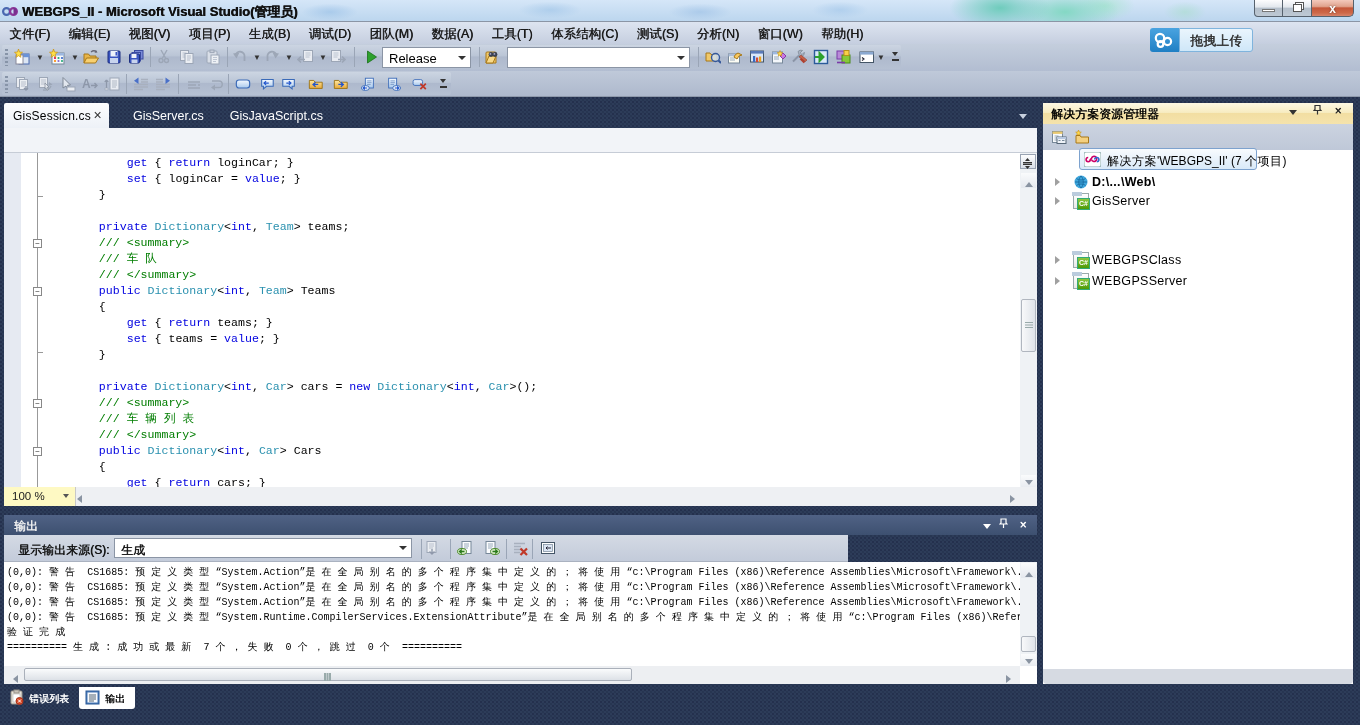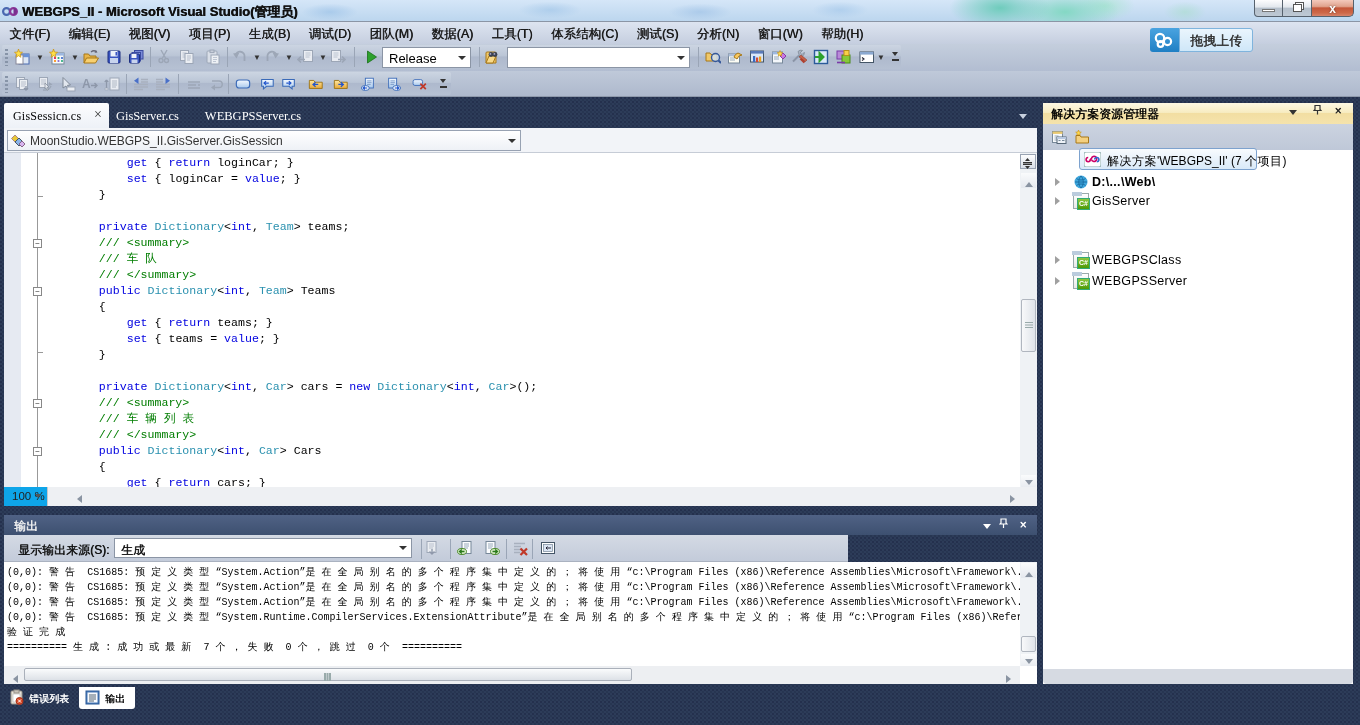--- a/index.html
+++ b/index.html
@@ -38,21 +38,21 @@
 .tstrip{position:absolute;top:1px;height:24px;border-radius:2px;background:linear-gradient(#ccd5e2,#bac5d6 45%,#aeb9cd 50%,#b6c1d3);}
 #tb2 .tstrip{height:23px}
 .chev{top:7px;width:10px;height:10px;}
 .chev::before{content:"";position:absolute;left:1px;top:1px;border:3.5px solid transparent;border-top:4.5px solid #333;}
 .chev::after{content:"";position:absolute;left:1px;top:8px;width:7px;height:1.5px;background:#333;}
 .tdn{width:7px;height:22px;top:2px;font-size:8px;color:#333;padding-top:7px}
 
 .combo{background:#fff;border:1px solid #8b95a5;}
 .carr{position:absolute;right:4px;top:50%;margin-top:-2px;width:0;height:0;border:4px solid transparent;border-top:4px solid #333;border-bottom:none;}
 
-#tabbar{left:4px;top:103px;width:1033px;height:25px;font-family:Liberation Serif, serif;}
+#tabbar{left:4px;top:103px;width:1033px;height:25px;}
 .tab{height:25px;padding:6px 12px 0 12px;font-size:12.5px;color:#fff;display:inline-block;vertical-align:top}
 #tabactive{background:linear-gradient(#fdfdfe,#edf1f7);color:#000;border-radius:2px 2px 0 0;padding:6px 26px 0 9px;position:relative;width:105px;font-size:12px;letter-spacing:.2px}
 #tabactive .x{position:absolute;right:7px;top:4px;font-size:14px;color:#333;}
 #navbar{left:4px;top:128px;width:1033px;height:25px;background:#f2f4f8;border-bottom:1px solid #c6ccd6;}
 .navcombo{top:2px;height:21px;background:linear-gradient(#fff,#eef1f6);border:1px solid #98a2b2;font-size:12px;color:#222;}
 .navcombo .txt{position:absolute;left:22px;top:3px;white-space:nowrap}
 
 #editor{left:4px;top:153px;width:1016px;height:334px;background:#fff;overflow:hidden;}
 #indmargin{left:0px;top:0;width:17px;height:334px;background:#e6eaf2;}
 #foldline{left:33px;top:0;width:1px;height:334px;background:#999;}
@@ -69,21 +69,21 @@
 .vgrip{position:absolute;top:3.5px;left:50%;margin-left:-4px;width:1.5px;height:8px;background:#9aa;box-shadow:2.5px 0 #9aa,5px 0 #9aa}
 .habtn{position:absolute;top:1px;width:15px;height:15px;text-align:center;padding-top:3px}
 .hthumb{position:absolute;top:2px;height:13px;background:linear-gradient(#fafbfc,#dde1e7);border:1px solid #aab0ba;border-radius:2px}
 .oi{position:absolute;width:16px;height:16px;top:5px}
 .whb{position:absolute;top:3px;width:16px;height:16px;text-align:center}
 .shb{position:absolute;top:1px;width:16px;height:16px;text-align:center}
 .fold{position:absolute;left:29px;width:9px;height:9px;border:1px solid #888;background:#fff;font-size:8px;line-height:7px;text-align:center;color:#333}
 .hook{position:absolute;left:33px;width:6px;height:1px;background:#999;}
 #vscroll{left:1020px;top:153px;width:17px;height:334px;background:#eff2f5;}
 #zoomrow{left:4px;top:487px;width:1033px;height:19px;background:#eef0f3;}
-#zoombox{left:0;top:0;width:44px;height:19px;background:#0ea5e9;border-right:1px solid #c8c8c8;font-size:11.5px;color:#222;padding:3px 0 0 8px;}
+#zoombox{left:0;top:0;width:72px;height:19px;background:#fef9c3;border-right:1px solid #c8c8c8;font-size:11.5px;color:#222;padding:3px 0 0 8px;}
 
 #outhead{left:4px;top:515px;width:1033px;height:20px;background:linear-gradient(#506285,#3d5070);color:#f2f2f2;font-size:12px;padding:3px 0 0 10px;}
 #outtools{left:4px;top:535px;width:844px;height:27px;background:linear-gradient(#d4dae4,#c3cbda);border-bottom:1px solid #aab2c0;font-size:12px;color:#111;}
 #outtext{left:4px;top:562px;width:1016px;height:104px;background:#fff;font-family:"Liberation Mono",monospace;font-size:10px;line-height:15px;white-space:pre;overflow:hidden;color:#000;padding:3px 0 0 3px;}
 #outvscroll{left:1020px;top:562px;width:17px;height:104px;background:#eff2f5;}
 #outhscroll{left:4px;top:666px;width:1033px;height:18px;background:#edeff2;}
 
 #bottabs{left:4px;top:686px;height:22px;font-size:10px;}
 .btab{display:inline-block;height:22px;padding:3px 10px 0 6px;color:#fff;}
 #btabout{background:#fff;color:#000;border-radius:0 0 3px 3px;}
@@ -370,32 +370,23 @@
       <ellipse cx="12" cy="12.5" rx="4.5" ry="2.8" fill="#e8f0fa" stroke="#3a6ab8"></ellipse>
       <path d="M10 12.5 h4.5 M12.5 10.8 L14.5 12.5 12.5 14.2" stroke="#2255cc" stroke-width="1.2" fill="none"></path>
     </svg>
 <svg class="i" style="left:412px" width="22" height="16" viewBox="0 0 22 16">
       <rect x="1.5" y="2" width="13" height="8" rx="2.5" fill="url(#bg1)" stroke="#3a6ab8" stroke-width="1.2"></rect>
       <path d="M11.5 7.5 L19 15 M19 7.5 L11.5 15" stroke="#c03828" stroke-width="2.4"></path>
     </svg>
 <div class="chev abs" style="left:439px"></div>
 </div>
 
-<div id="tabbar" class="abs"><div class="tab" id="tabactive">GisSessicn.cs<span class="x">×</span></div><div class="tab" style="padding-left:7px">GisServer.cs</div><div class="tab" style="margin-left:2px">WEBGPSServer.cs</div>
+<div id="tabbar" class="abs"><div class="tab" id="tabactive">GisSessicn.cs<span class="x">×</span></div><div class="tab" style="padding-left:24px">GisServer.cs</div><div class="tab" style="margin-left:2px">GisJavaScript.cs</div>
 <span style="position:absolute;right:10px;top:11px;width:0;height:0;border:4.5px solid transparent;border-top:5.5px solid #c8d0de"></span></div>
 <div id="navbar" class="abs">
-<div class="navcombo abs" style="left:3px;width:514px">
-      <svg style="position:absolute;left:3px;top:3px" width="15" height="14" viewBox="0 0 15 14">
-        <path d="M4 1 l3.5 3.5L4 8 .5 4.5z" fill="#e8c838" stroke="#a88"></path>
-        <path d="M8 4 l4 4-4 4-4-4z" fill="#8ab4e8" stroke="#456"></path>
-        <path d="M11 7 l3 3-3 3-3-3z" fill="#d8b4f0" stroke="#868"></path>
-      </svg>
-      <span class="txt" style="color:#333">MoonStudio.WEBGPS_II.GisServer.GisSessicn</span>
-      <span class="carr"></span>
-    </div>
 </div>
 <div id="editor" class="abs">
 <div id="indmargin" class="abs"></div>
 <div id="foldline" class="abs"></div>
 <div id="code">        <span class="kw">get</span> { <span class="kw">return</span> loginCar; }
         <span class="kw">set</span> { loginCar = <span class="kw">value</span>; }
     }
 
     <span class="kw">private</span> <span class="ty">Dictionary</span>&lt;<span class="kw">int</span>, <span class="ty">Team</span>&gt; teams;
     <span class="cm">/// &lt;summary&gt;</span>

